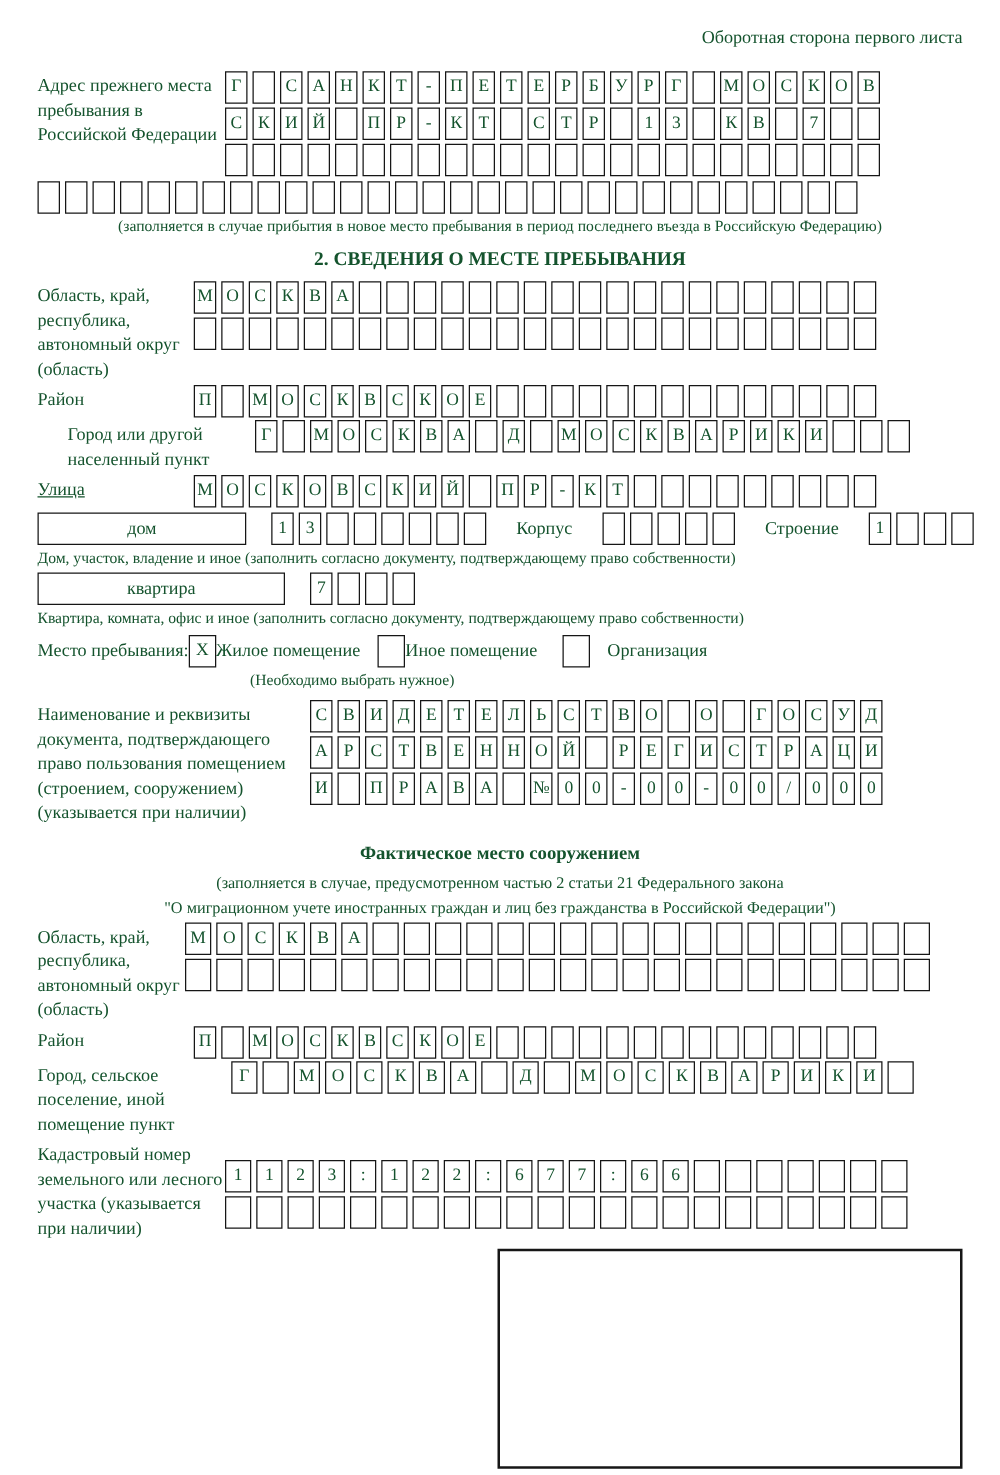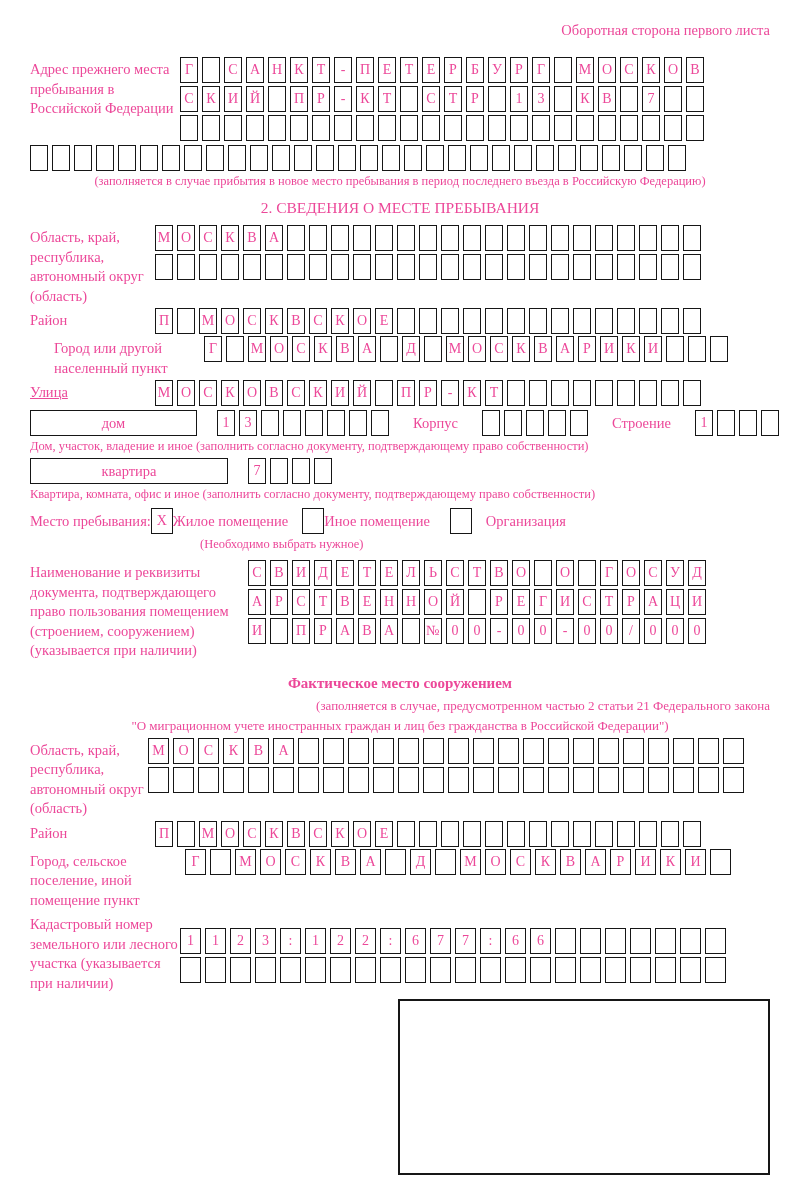--- a/index.html
+++ b/index.html
@@ -1,21 +1,21 @@
 <!DOCTYPE html>
 <html><head>
 <meta charset="utf-8">
 <style>
   html,body{margin:0;padding:0;background:#fff;}
   .page{
     position:relative;
     width:800px;height:1180px;
     margin:0 auto;
     background:#fff;
-    color:#ec4899;
+    color:#14532d;
     font-family:"Liberation Serif","DejaVu Serif",serif;
     font-size:14px;
     box-sizing:border-box;
     padding:14px 30px 0 30px;
     overflow:hidden;
   }
   .header-note{
     text-align:right;
     font-size:14.5px;
     margin:8px 0 18px 0;
@@ -30,21 +30,21 @@
     width:16px;height:24px;
     border:1.8px solid #161616;
     font-size:14px;line-height:24px;
     font-family:"Liberation Serif","DejaVu Serif",serif;
     background:#fff;flex:0 0 auto;
   }
   .cell.wide{width:19px;}
   .caption{font-size:12.5px;margin:3px 0 4px 0;}
   .caption.center{text-align:center;}
   .section-title{
-    text-align:center;font-weight:normal;font-size:15.5px;
+    text-align:center;font-weight:bold;font-size:15.5px;
     margin:10px 0 8px 0;
   }
   .subheading{
     text-align:center;font-weight:bold;font-size:15px;
     margin:14px 0 6px 0;
   }
   .widebox{
     border:1.8px solid #161616;height:24px;
     display:inline-flex;align-items:center;justify-content:center;
     font-size:14.5px;flex:0 0 auto;background:#fff;
@@ -470,21 +470,21 @@
           <span class="cell">0</span>
           <span class="cell">/</span>
           <span class="cell">0</span>
           <span class="cell">0</span>
           <span class="cell">0</span>
         </div>
     </div>
   </div>
 
   <div class="subheading">Фактическое место сооружением</div>
-  <div class="caption center" style="font-size:13px;text-align:right;">(заполняется в случае, предусмотренном частью 2 статьи 21 Федерального закона</div>
+  <div class="caption center" style="font-size:13px;">(заполняется в случае, предусмотренном частью 2 статьи 21 Федерального закона</div>
   <div class="caption center" style="font-size:13px;margin-top:0;">"О миграционном учете иностранных граждан и лиц без гражданства в Российской Федерации")</div>
 
   <div class="field mt4">
     <div class="flabel" style="width:118px;">Область, край, республика, автономный округ (область)</div>
     <div class="rows">
       <div class="boxrow wide-cells">
           <span class="cell wide">М</span>
           <span class="cell wide">О</span>
           <span class="cell wide">С</span>
           <span class="cell wide">К</span>

